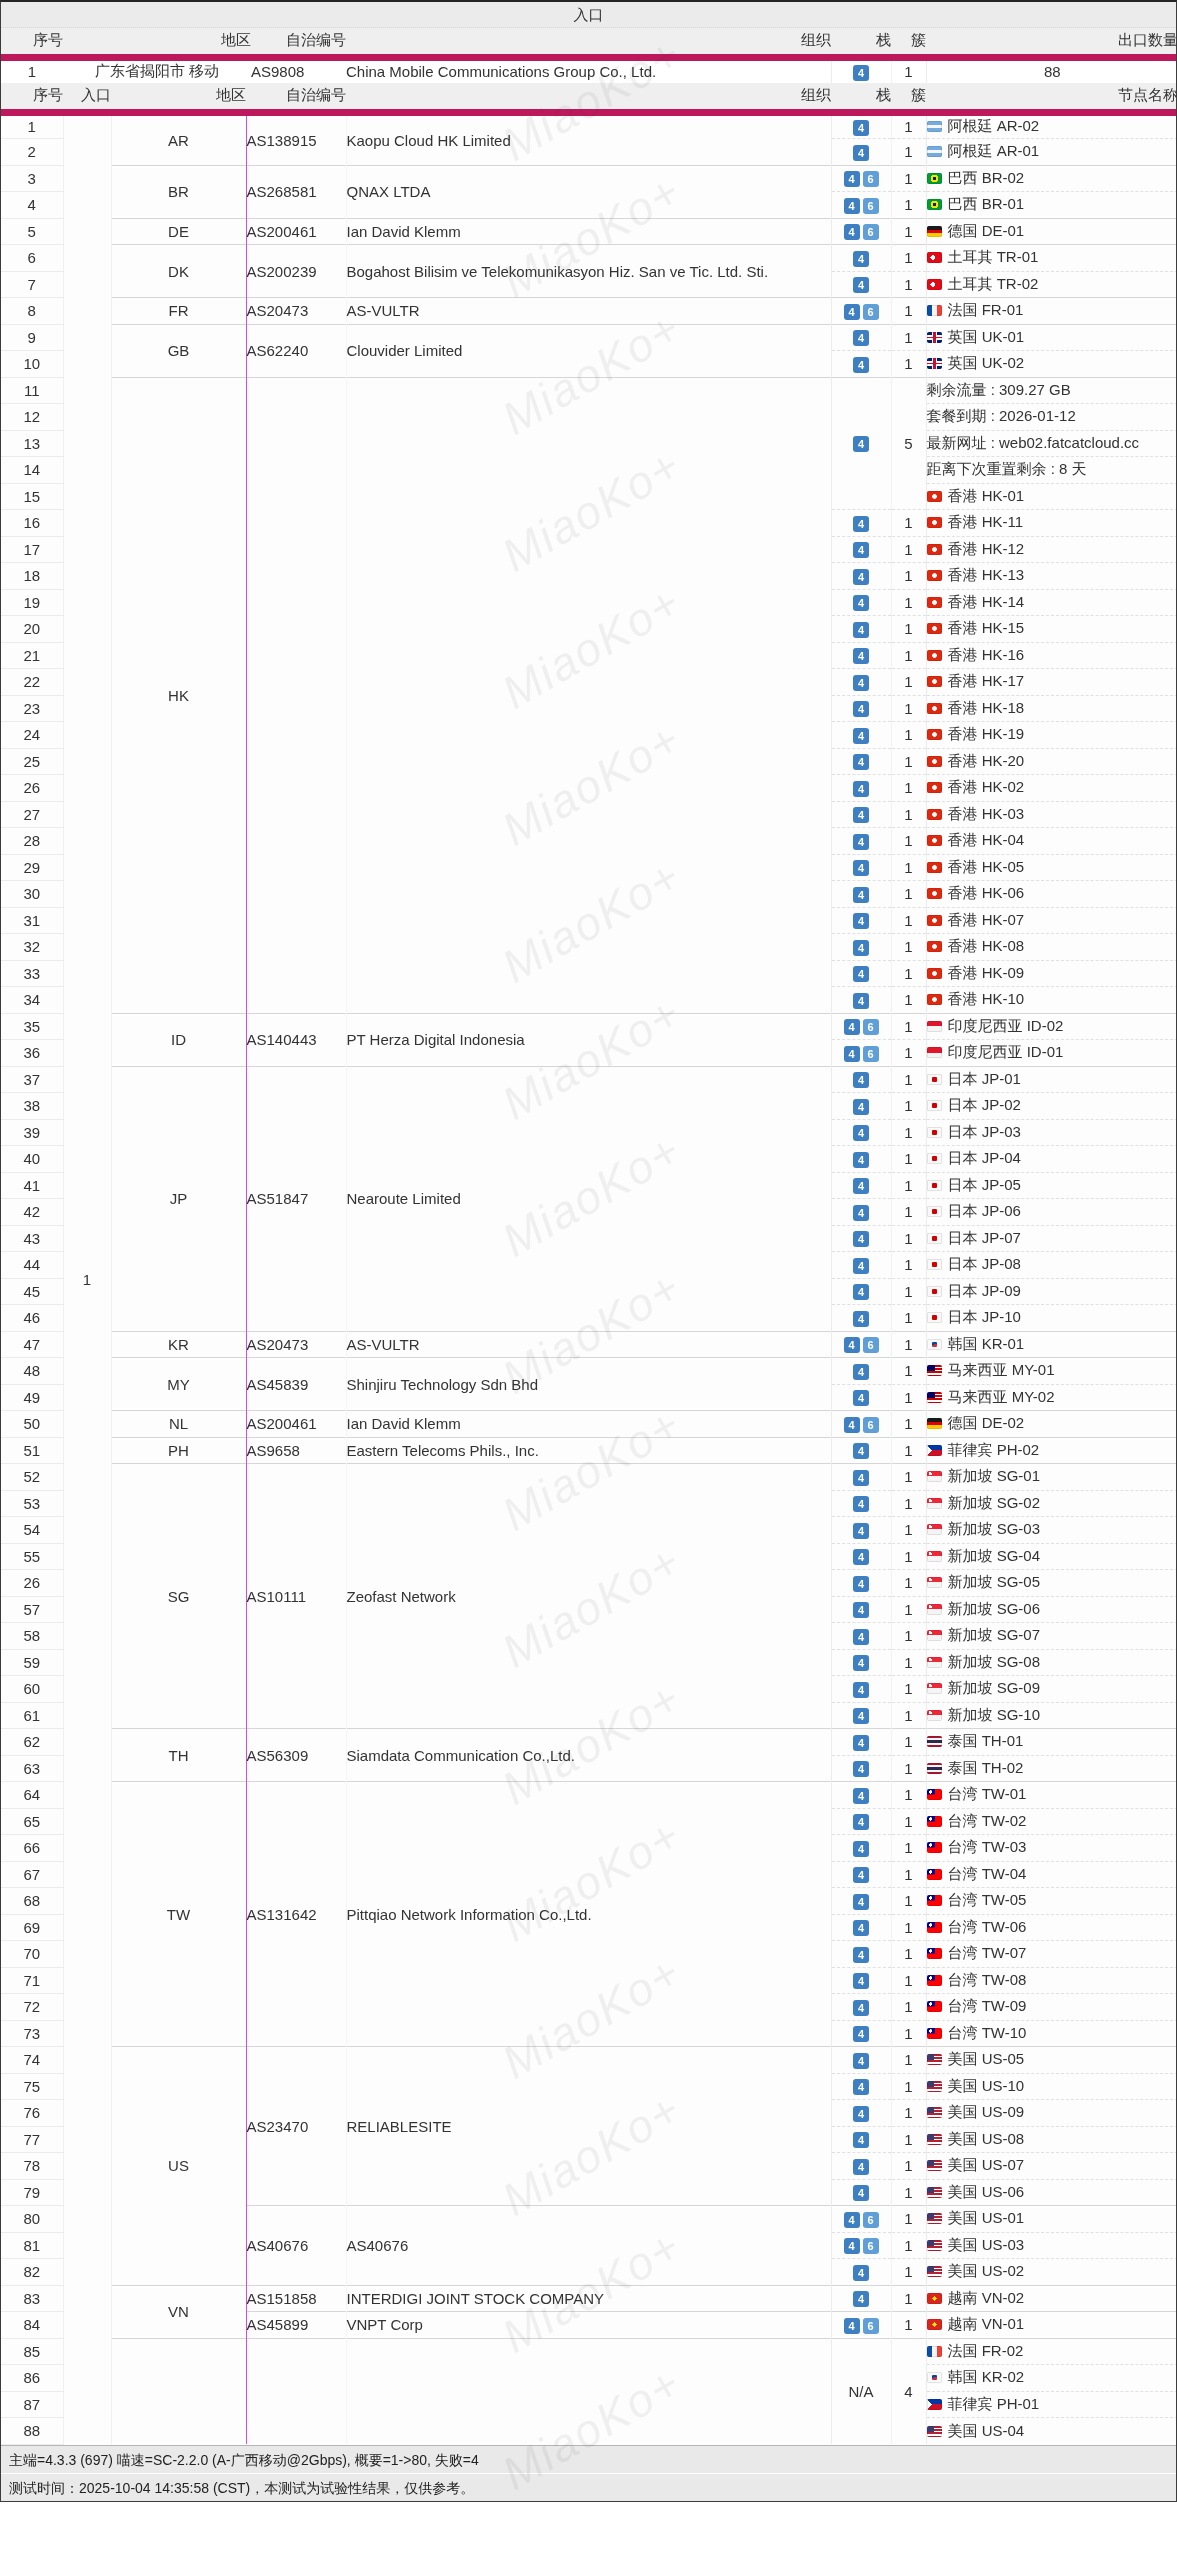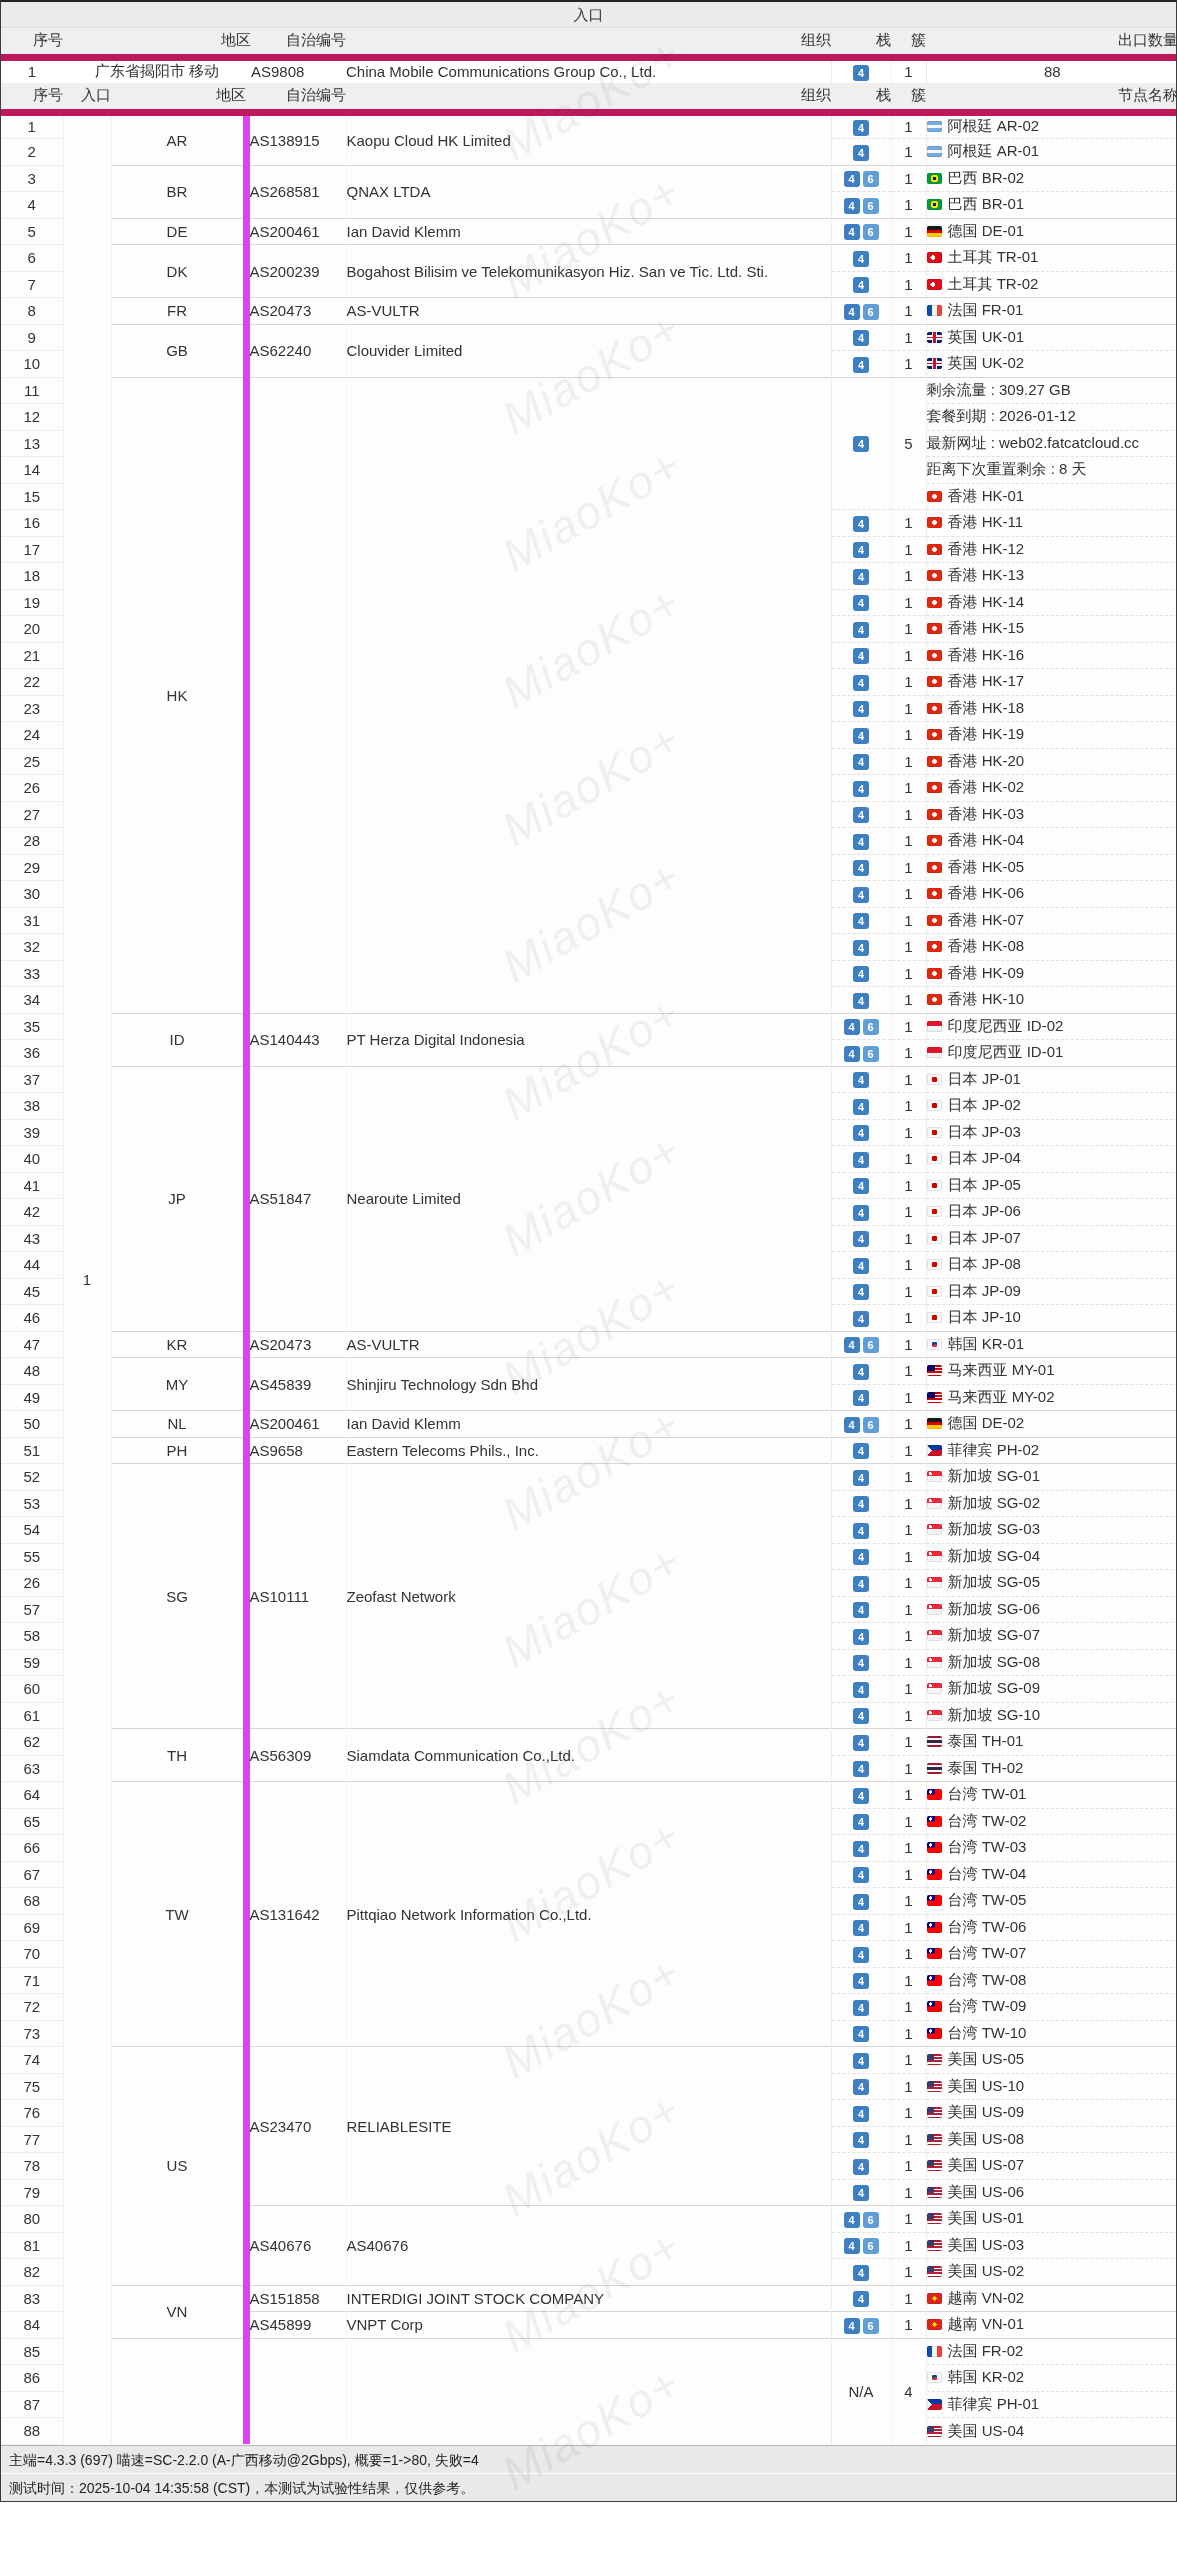--- a/index.html
+++ b/index.html
@@ -35,21 +35,21 @@
   .e-asn{padding-left:9px;}
   .e-org{padding-left:8px;margin-top:25px;}
   .e-stack{text-align:center;border-left:1px solid #ececec;border-right:1px solid #f2f2f2;}
   .e-cluster{text-align:center;border-right:1px solid #ececec;}
   .e-count{text-align:center;}
   #entrance-body td{height:26px;background:#fff;}
 
   
   .c-seq{text-align:center;border-bottom:1px solid #ececec;border-right:1px solid #f0f0f0;color:#3a3a3a;}
   .c-in{text-align:center;vertical-align:middle;border-right:1px solid #f0f0f0;}
-  .c-region{text-align:center;vertical-align:middle;border-right:7px solid #d946ef;}
+  .c-region{text-align:center;vertical-align:middle;border-right:1px solid #d946ef;}
   .c-asn{padding-left:9px;vertical-align:middle;border-right:1px solid #f5f5f5;}
   .c-org{padding-left:8px;vertical-align:middle;border-right:1px solid #ececec;}
   .c-stack{text-align:center;vertical-align:middle;border-right:1px solid #f2f2f2;}
   .c-cluster{text-align:center;vertical-align:middle;border-right:1px solid #ececec;}
   .c-node{padding-left:10px;text-align:left;}
   .bt{border-top:1px solid #d6d6d6;}
   .dash{border-bottom:1px dashed #e0e0e0;}
 
   
   .badge{display:inline-block;width:16px;height:16px;line-height:16px;border-radius:3px;

